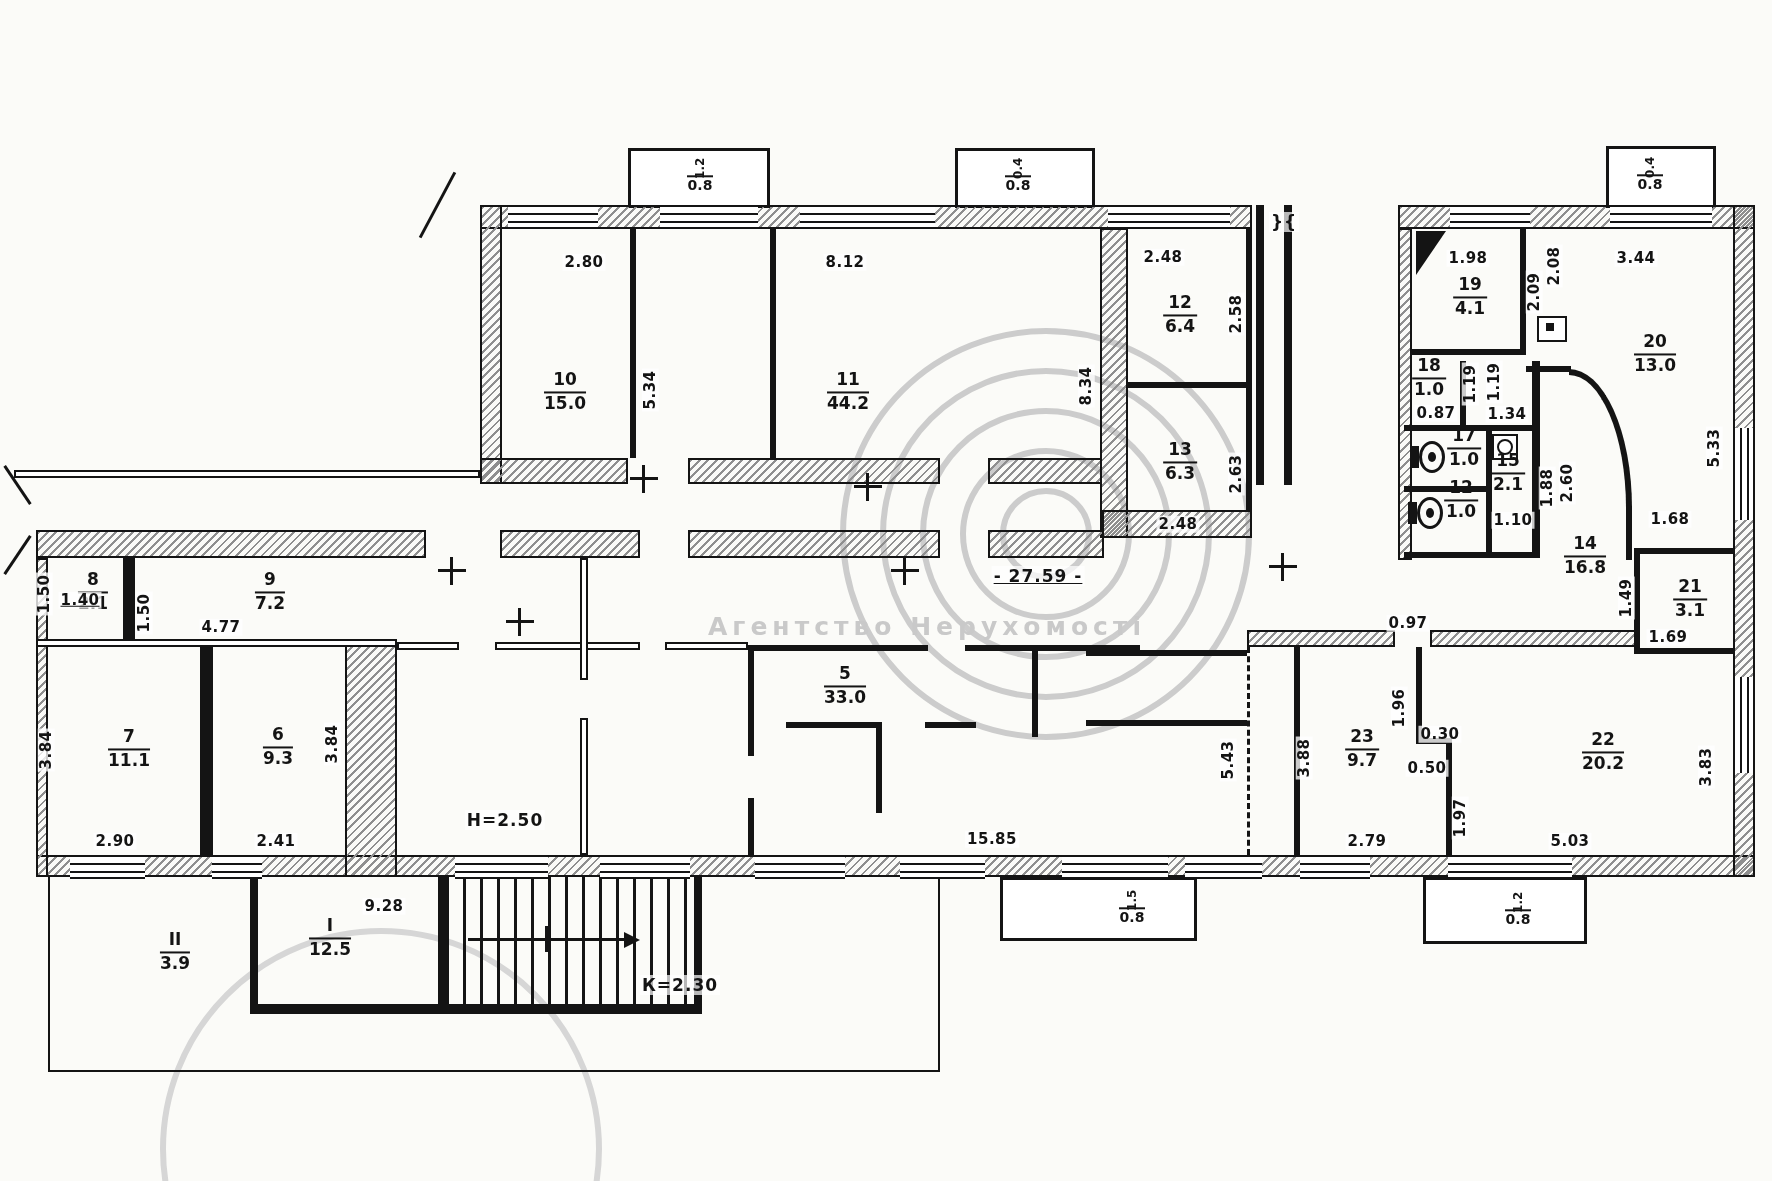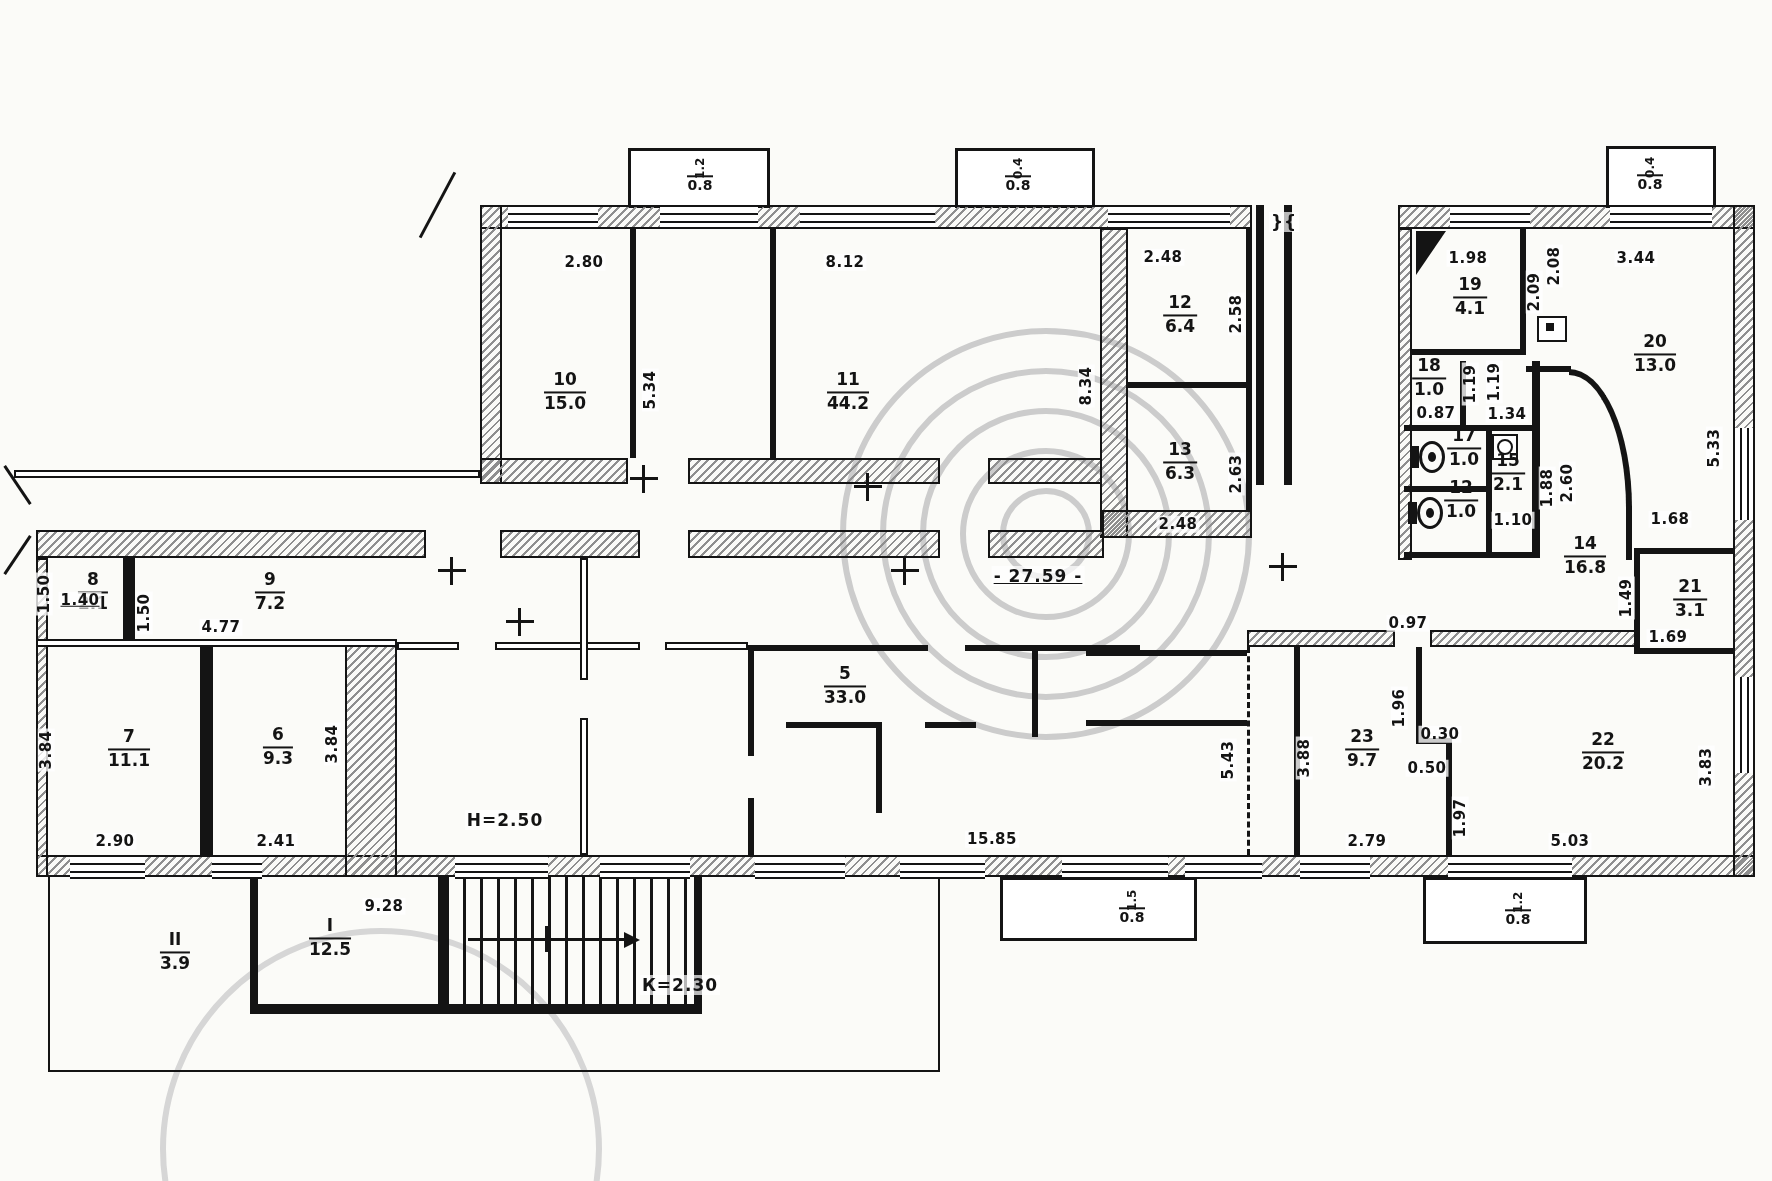--- a/index.html
+++ b/index.html
@@ -62,20 +62,21 @@
 
 <div id="canvas">
 
   <div id="watermark">
     <div class="ring" style="left:840px;top:328px;width:400px;height:400px;"></div>
     <div class="ring" style="left:880px;top:368px;width:320px;height:320px;"></div>
     <div class="ring" style="left:920px;top:408px;width:240px;height:240px;"></div>
     <div class="ring" style="left:960px;top:448px;width:160px;height:160px;"></div>
     <div class="ring" style="left:1000px;top:488px;width:80px;height:80px;"></div>
     <div class="ring" style="left:160px;top:928px;width:430px;height:430px;border-color:#d6d6d6;"></div>
+    <div class="wm-sub">Агентство Нерухомості</div>
   </div>
 
   <div id="structure">
 
     <div class="arc" style="left:1569px;top:369px;width:63px;height:139px;"></div>
 
     <div class="dash" style="left:1247px;top:647px;height:208px;"></div>
 
     <div class="stairs" style="left:446px;top:877px;width:248px;height:127px;"></div>
     <div class="arrowline" style="left:468px;top:938px;width:156px;"></div>

